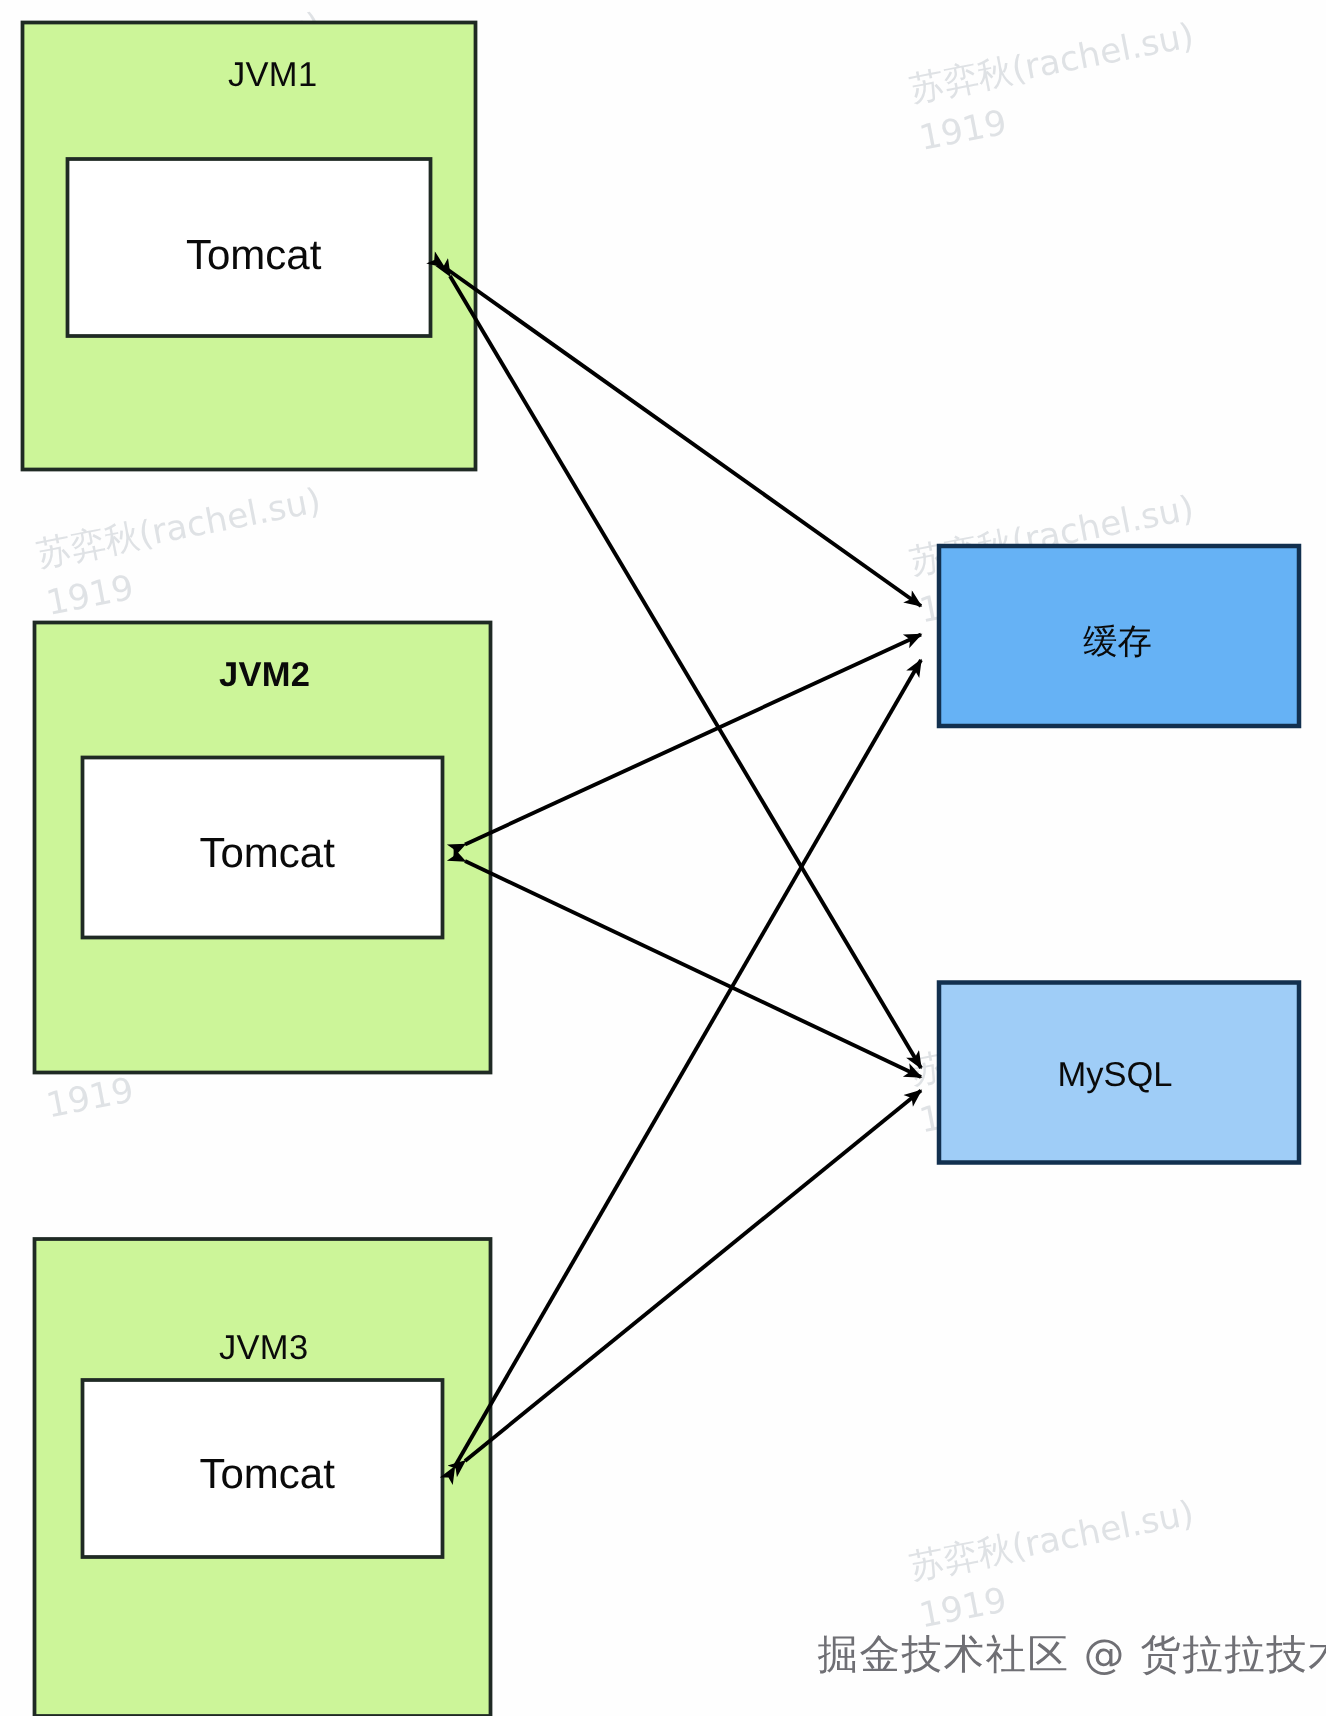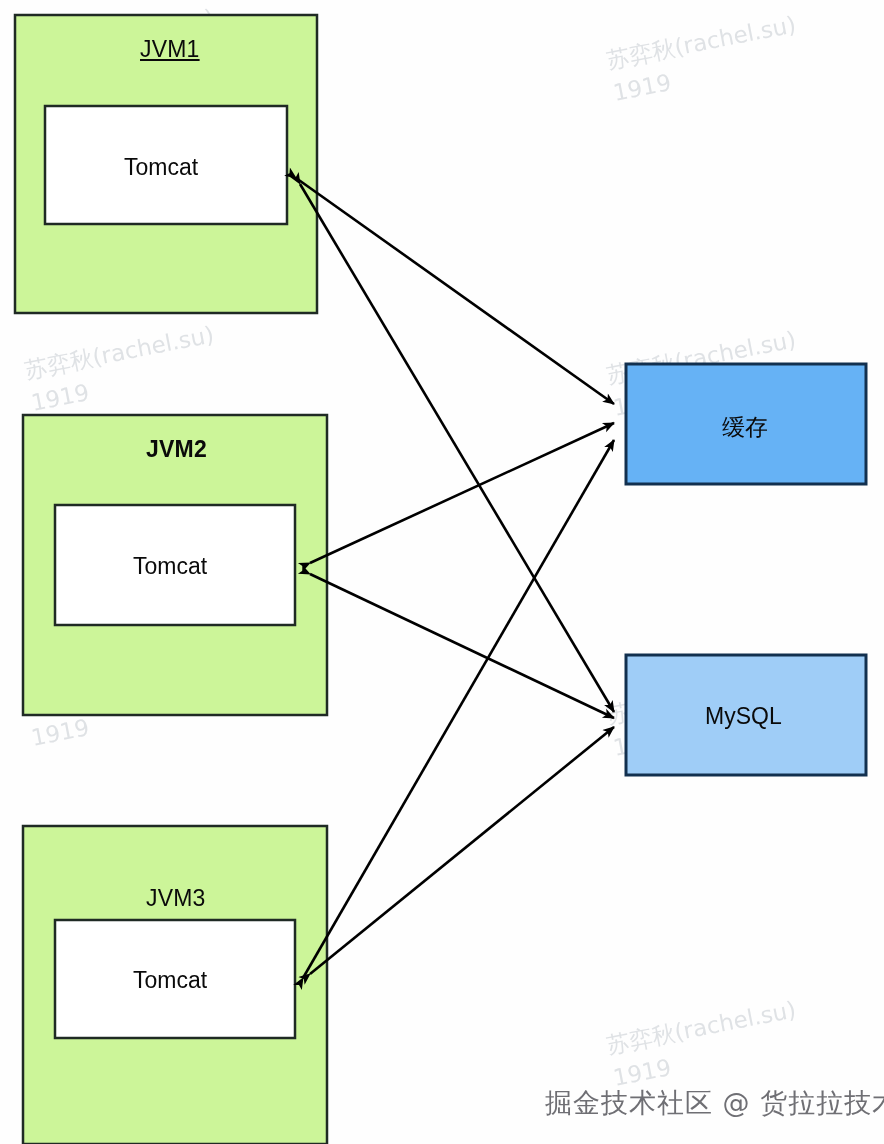--- a/index.html
+++ b/index.html
@@ -28,21 +28,21 @@
     position: absolute;
     pointer-events: none;
     color: #0a0a0a;
     white-space: nowrap;
   }
   .jvm-title {
     font-size: 23px;
     letter-spacing: 0.2px;
   }
   .tomcat-title {
-    font-size: 23px;
+    font-size: 28px;
   }
   .store-title {
     font-size: 23px;
   }
   .store-title-cn {
     font-size: 23px;
     font-family: "DejaVu Sans", "Liberation Sans", sans-serif;
   }
   .watermark {
     position: absolute;
@@ -141,21 +141,21 @@
 
     <line x1="310" y1="563" x2="614" y2="423" stroke="#000000" stroke-width="2.6" marker-start="url(#ah)" marker-end="url(#ah)"></line>
 
     <line x1="310" y1="574" x2="614" y2="718" stroke="#000000" stroke-width="2.6" marker-start="url(#ah)" marker-end="url(#ah)"></line>
 
     <line x1="303" y1="978" x2="614" y2="440" stroke="#000000" stroke-width="2.6" marker-start="url(#ah)" marker-end="url(#ah)"></line>
 
     <line x1="310" y1="974" x2="614" y2="727" stroke="#000000" stroke-width="2.6" marker-start="url(#ah)" marker-end="url(#ah)"></line>
   </svg>
 
-  <div class="node-label jvm-title" style="left:140px; top:36px;text-decoration:underline;">JVM1</div>
+  <div class="node-label jvm-title" style="left:152px; top:36px;">JVM1</div>
   <div class="node-label tomcat-title" style="left:124px; top:154px;">Tomcat</div>
 
   <div class="node-label jvm-title" style="left:146px; top:436px;font-weight:bold;">JVM2</div>
   <div class="node-label tomcat-title" style="left:133px; top:553px;">Tomcat</div>
 
   <div class="node-label jvm-title" style="left:146px; top:885px;">JVM3</div>
   <div class="node-label tomcat-title" style="left:133px; top:967px;">Tomcat</div>
 
   <div class="node-label store-title-cn" style="left:722px; top:412px;">缓存</div>
   <div class="node-label store-title" style="left:705px; top:703px;text-align:center;">MySQL</div>

